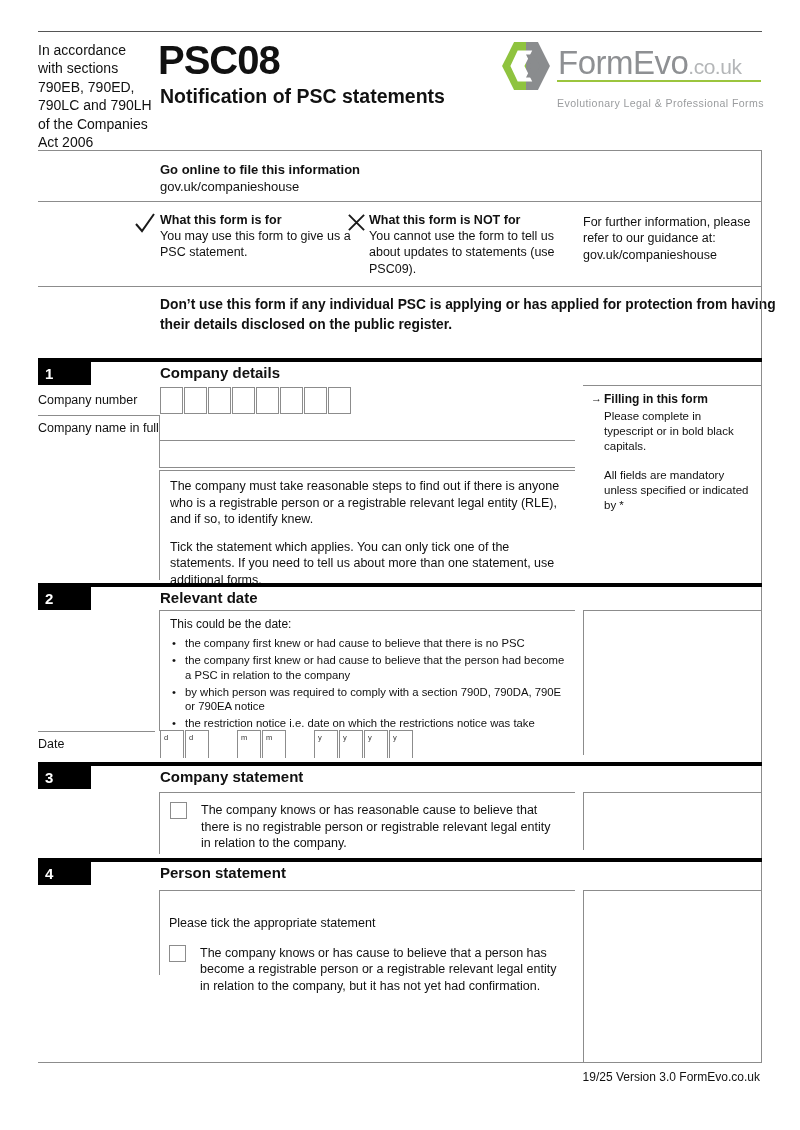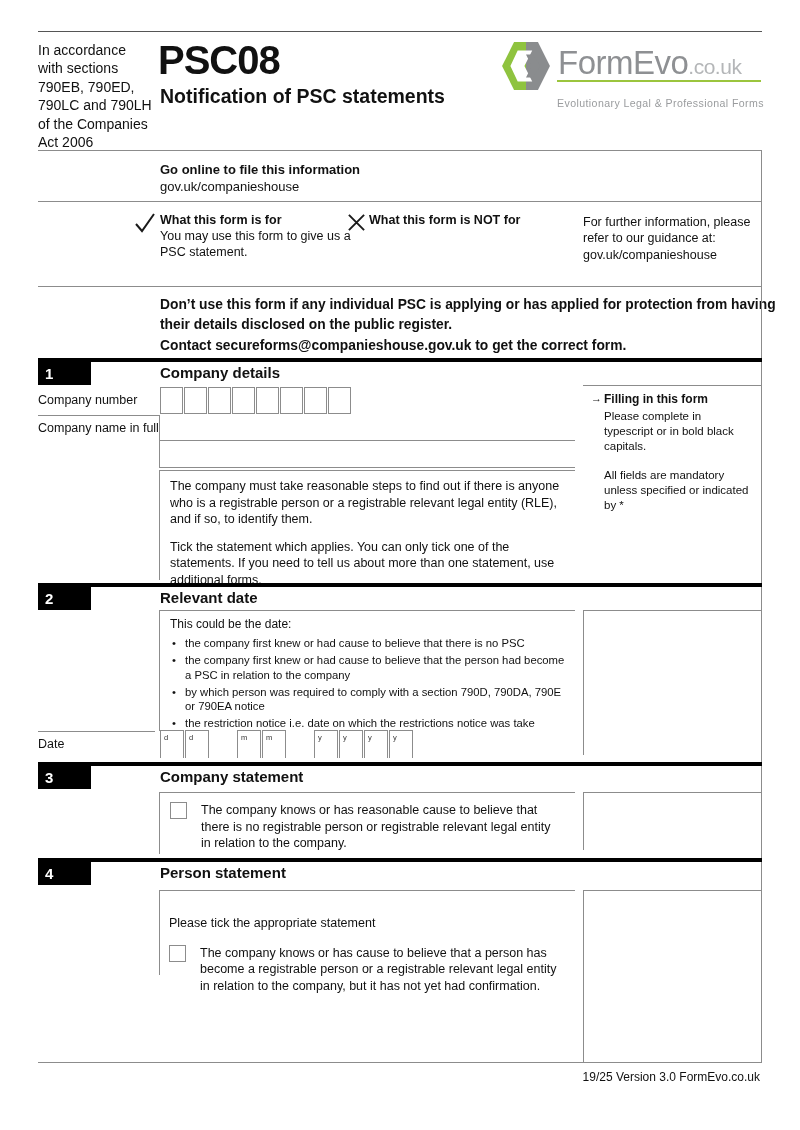--- a/index.html
+++ b/index.html
@@ -81,27 +81,27 @@
   </svg>
   <div class="abs" style="left:160px;top:213px;width:198px">
     <div class="purpose-head">What this form is for</div>
     <div class="purpose-body">You may use this form to give us a PSC statement.</div>
   </div>
   <svg class="abs" style="left:347px;top:213px" width="19" height="19" viewBox="0 0 20 20">
     <path d="M2 2 L18 18 M18 2 L2 18" fill="none" stroke="#1a1a1a" stroke-width="2"></path>
   </svg>
   <div class="abs" style="left:369px;top:213px;width:203px">
     <div class="purpose-head">What this form is NOT for</div>
+    <div class="purpose-body">You cannot use the form to tell us about updates to statements (use PSC09).</div>
   </div>
   <div class="abs purpose-body" style="left:583px;top:213px;width:182px">For further information, please refer to our guidance at: gov.uk/companieshouse</div>
   <div class="hl" style="left:38px;top:286px;width:724px"></div>
 
   <div class="abs" style="left:160px;top:295px;width:628px">
     <div class="warning" style="width:624px">Don’t use this form if any individual PSC is applying or has applied for protection from having their details disclosed on the public register.</div>
-    <div class="warning">Contact secureforms@companieshouse.gov.uk to get the correct form.</div>
   </div>
 
   <div class="vline" style="left:761px;top:150px;height:912px"></div>
 
   <div class="bar" style="top:358px"></div>
   <div class="secnum" style="top:362px">1</div>
   <div class="sectitle" style="top:364px">Company details</div>
 
   <div class="flabel" style="top:393px">Company number</div>
   <div class="abs" style="left:160px;top:387px;display:flex">
@@ -114,21 +114,21 @@
     <div class="numbox"></div>
     <div class="numbox"></div>
   </div>
   <div class="hl" style="left:38px;top:415px;width:537px"></div>
 
   <div class="flabel" style="top:421px">Company name in full</div>
   <div class="inputrow" style="top:415px;height:26px"></div>
   <div class="inputrow" style="top:441px;height:27px"></div>
 
   <div class="guidebox" style="left:159px;top:470px;width:416px;height:110px;padding:7px 10px">
-    <div class="bodytxt">The company must take reasonable steps to find out if there is anyone who is a registrable person or a registrable relevant legal entity (RLE), and if so, to identify them.</div>
+    <div class="bodytxt">The company must take reasonable steps to find out if there is anyone who is a registrable person or a registrable relevant legal entity (RLE), and if so, to identify knew.</div>
     <div class="bodytxt" style="margin-top:11px">Tick the statement which applies. You can only tick one of the statements. If you need to tell us about more than one statement, use additional forms.</div>
   </div>
 
   <div class="sidebox noleft" style="top:385px;height:194px">
     <div class="sb-head">
       <span class="sb-arrow">→</span>
       <span>Filling in this form</span>
     </div>
     <div class="sb-body">Please complete in typescript or in bold black capitals.</div>
     <div class="sb-body mt">All fields are mandatory unless specified or indicated by *</div>

